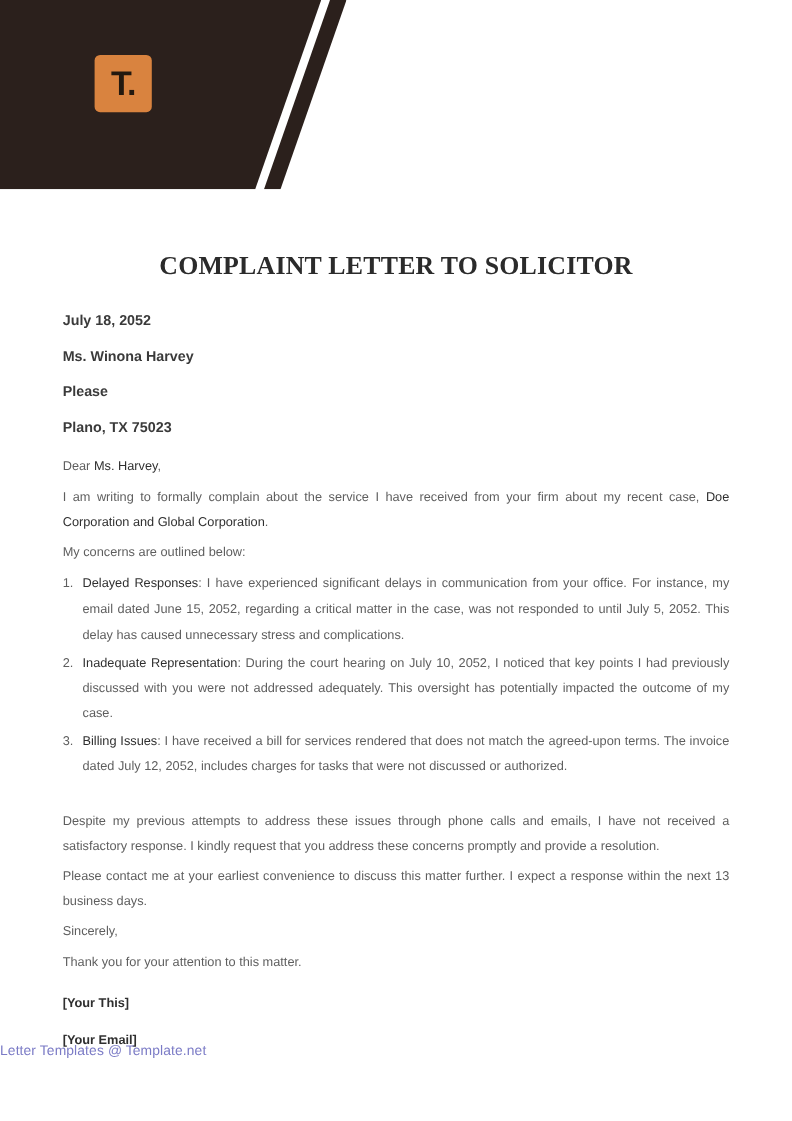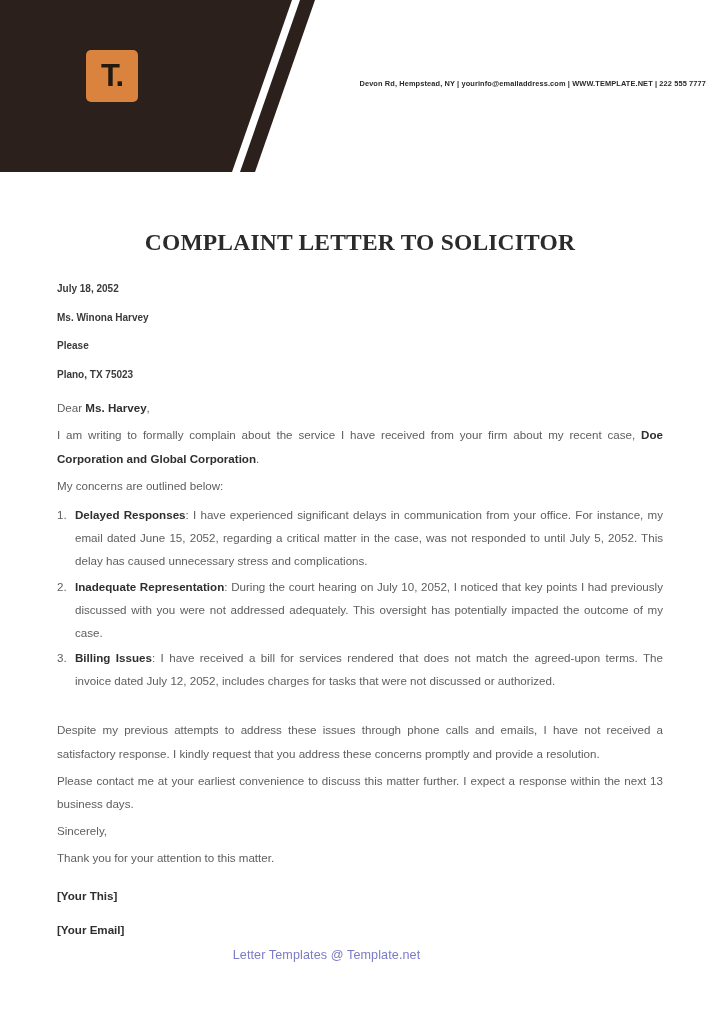--- a/index.html
+++ b/index.html
@@ -90,39 +90,39 @@
     font-size: 23.5px;
     font-weight: bold;
     color: #2b2b2b;
     text-align: center;
     letter-spacing: 0.2px;
     margin: 0 0 26px 0;
     line-height: 1.2;
     font-family: Liberation Serif, serif;
   }
   .addr-line {
-    font-size: 10px;
+    font-size: 13px;
     font-weight: bold;
     color: #3a3a3a;
     line-height: 1.35;
     margin-bottom: 15px;
   }
   .addr-line:last-of-type { margin-bottom: 13px; }
 
   .body-p {
     font-size: 11.6px;
     color: #5e5e5e;
     line-height: 2.0;
     text-align: justify;
     margin: 0 0 4px 0;
   }
   .body-p.tight { margin-bottom: 0; }
   .body-p b, .addr-line b, .li-text b {
     color: #2f2f2f;
-    font-weight: bold;
+    font-weight: normal;
   }
 
   #concerns {
     list-style: none;
     margin: 6px 0 26px 0;
     padding: 0;
   }
   #concerns li {
     position: relative;
     padding-left: 18px;
@@ -146,40 +146,38 @@
     color: #2f2f2f;
     line-height: 1.4;
     margin-top: 18px;
   }
 
   #footer-link {
     position: absolute;
     left: 0;
     top: 948px;
     width: 653px;
-    text-align: center;
     font-size: 12.6px;
     color: #7b7bc6;
     letter-spacing: 0.1px;
   }
 </style>
 </head>
 <body>
 
 <div id="page">
 
   <div id="header-band">
     <div class="header-shape"></div>
     <div class="header-stripe"></div>
 
     <div id="logo-badge">
       <span class="logo-glyph">T.</span>
     </div>
 
-    <div id="header-contact">Devon Rd, Hempstead, NY | yourinfo@emailaddress.com | WWW.TEMPLATE.NET | 222 555 7777</div>
   </div>
 
   <div id="doc">
 
     <h1 id="doc-title">COMPLAINT LETTER TO SOLICITOR</h1>
 
     <div class="addr-line">July 18, 2052</div>
     <div class="addr-line">Ms. Winona Harvey</div>
     <div class="addr-line">Please</div>
     <div class="addr-line">Plano, TX 75023</div>

